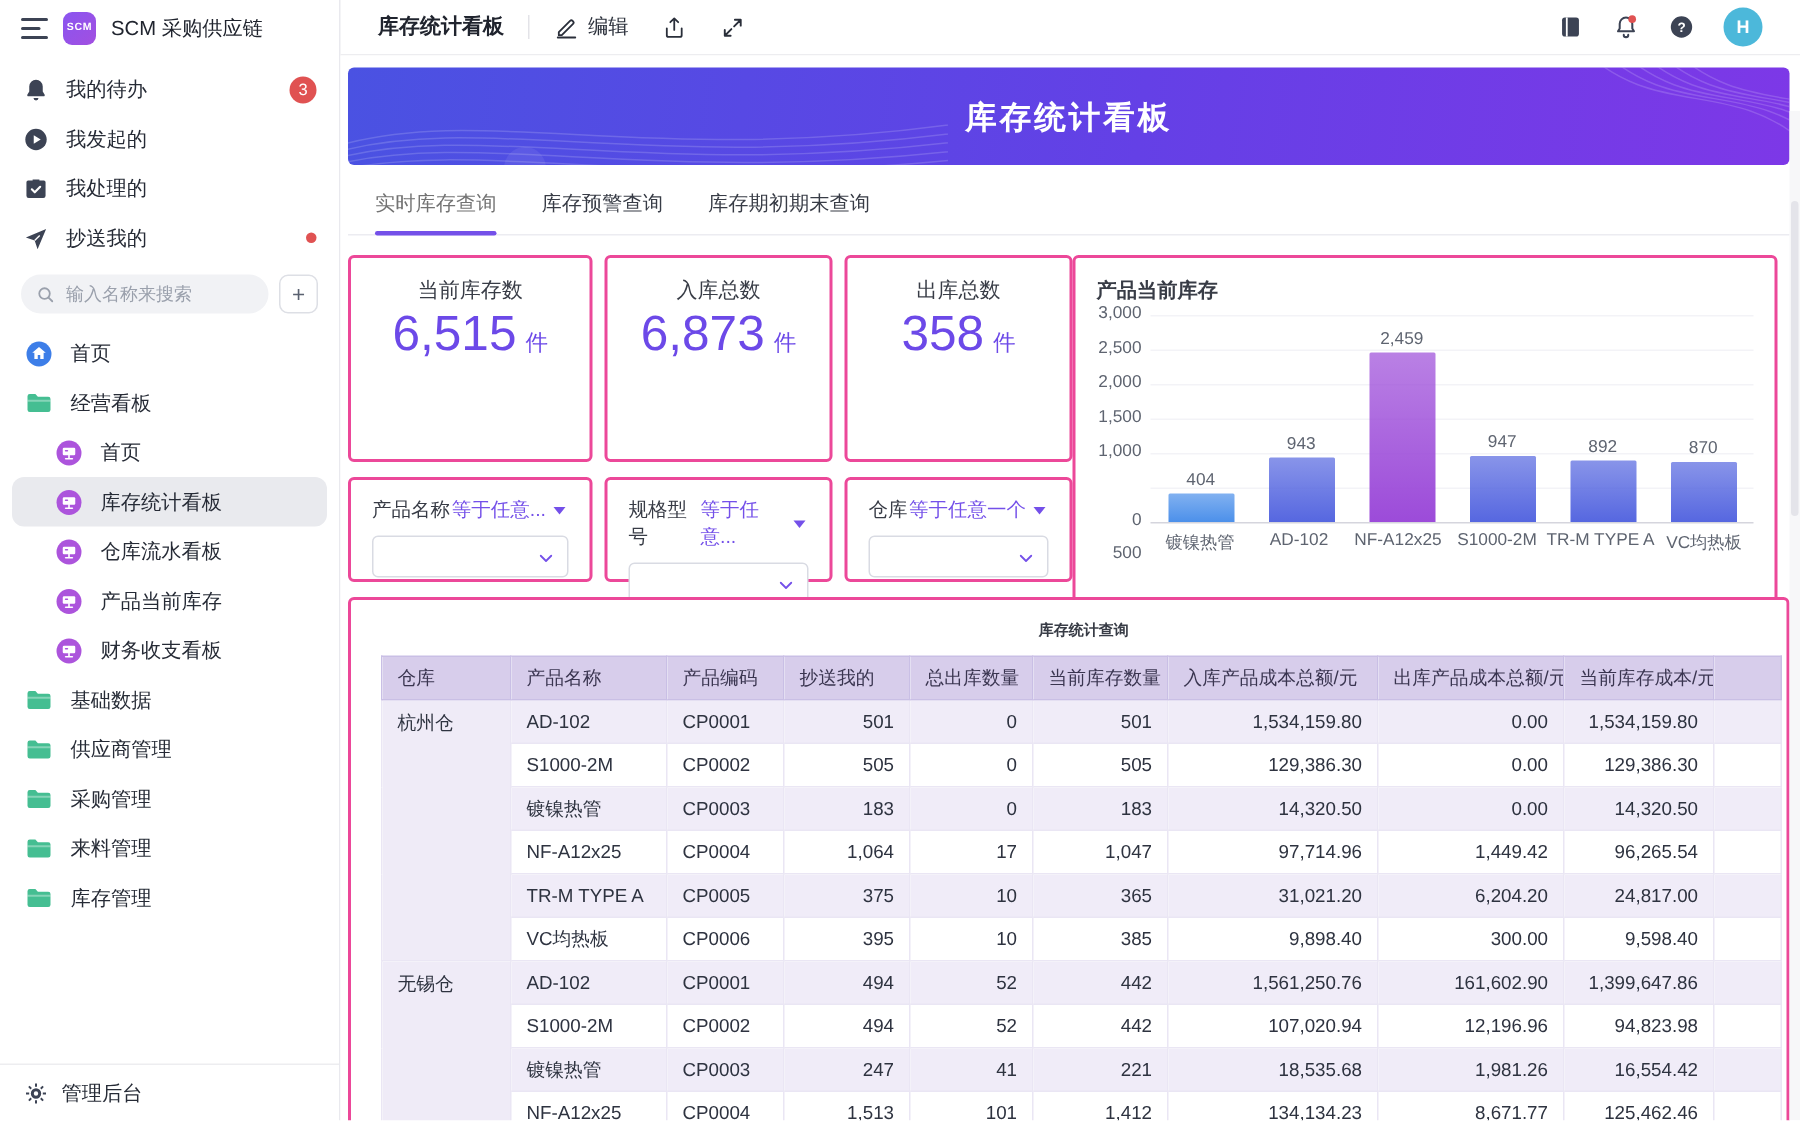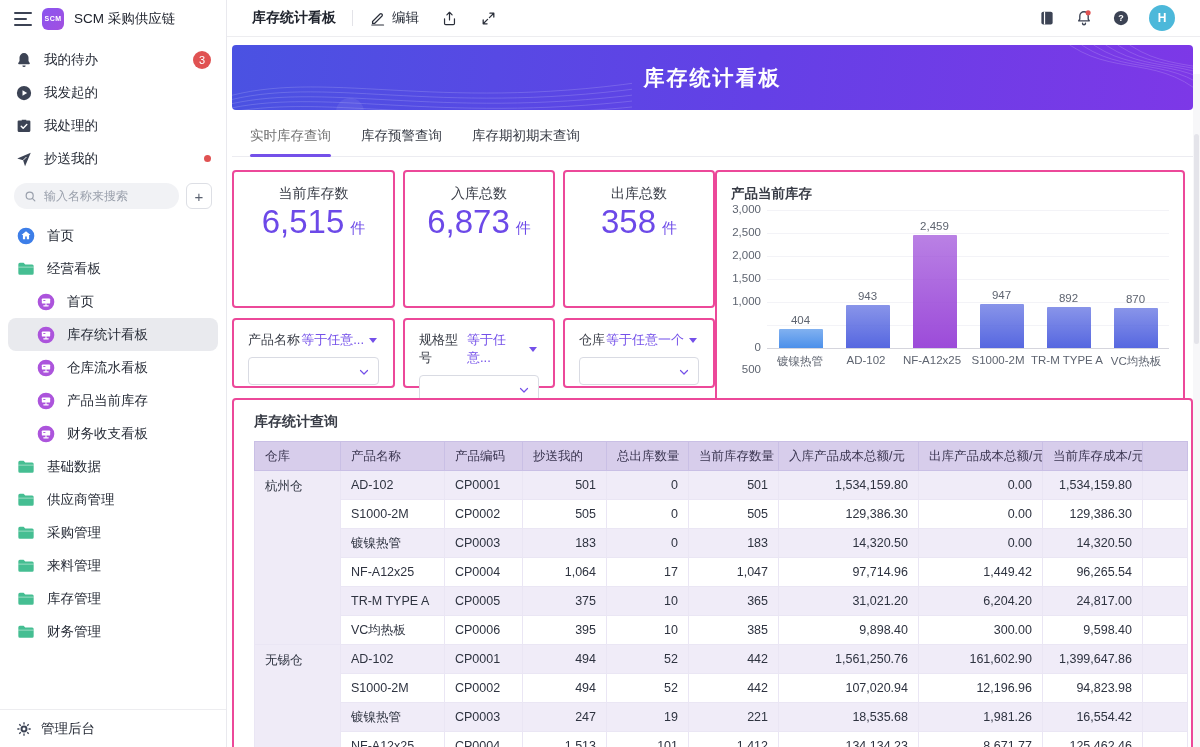--- a/index.html
+++ b/index.html
@@ -96,21 +96,21 @@
   .gridline { position:absolute; left:50px; right:14px; height:1px; background:#F3F3F7; }
   .axisline { position:absolute; left:50px; right:14px; height:1px; background:#D5D5DD; }
   .bars { position:absolute; left:50px; right:14px; top:38px; height:138px; display:flex; align-items:flex-end; }
   .slot { flex:1; display:flex; flex-direction:column; align-items:center; justify-content:flex-end; }
   .bar-val { font-size:11.5px; color:#5E6470; margin-bottom:3px; }
   .bar { width:44px; border-radius:1px 1px 0 0; cursor:pointer; }
   .cats { position:absolute; left:50px; right:14px; top:182px; display:flex; }
   .cat { flex:1; text-align:center; font-size:11.5px; color:#5E6470; white-space:nowrap; }
 
   .table-card { left:5px; top:361px; width:961px; height:360px; overflow:hidden; }
-  .table-title { padding:13px 0 0 20px; font-size:14px; font-weight:600; color:#383C46; }
+  .table-title { padding:13px 0 0 20px; font-size:10px; font-weight:600; color:#383C46;text-align:center; }
   table { border-collapse:collapse; margin:10px 0 0 20px; width:933px; table-layout:fixed; font-size:12.5px; }
   th { background:#D7CDEB; color:#3A3550; font-weight:500; text-align:left; height:29px; padding:0 10px;
     border:1px solid #C9BFE5; overflow:hidden; white-space:nowrap; }
   td { height:29px; padding:0 10px; border:1px solid #EAE6F4; color:#2E3340; background:#fff;
     overflow:hidden; white-space:nowrap; }
   tr.alt td { background:#F0ECF8; }
   td.num, th.num { text-align:right; }
   td.wh { background:#EFEBF7 !important; vertical-align:top; padding-top:7px; }
 
   .scroll-strip { position:absolute; right:0; top:37px; width:7px; height:673px; background:#F7F7F9; }
@@ -260,27 +260,20 @@
             <path fill="#fff" fill-opacity="0.35" d="M2.8 9h18.4v1.6H2.8z"></path>
           </svg>
           <span>来料管理</span>
         </div>
         <div class="menu-item lv1">
           <svg viewBox="0 0 24 24">
             <path fill="#45BE92" d="M2.8 6.2A1.8 1.8 0 0 1 4.6 4.4h4.5l2 2.2h8.3a1.8 1.8 0 0 1 1.8 1.8v8.6a1.8 1.8 0 0 1-1.8 1.8H4.6a1.8 1.8 0 0 1-1.8-1.8z"></path>
             <path fill="#fff" fill-opacity="0.35" d="M2.8 9h18.4v1.6H2.8z"></path>
           </svg>
           <span>库存管理</span>
-        </div>
-        <div class="menu-item lv1">
-          <svg viewBox="0 0 24 24">
-            <path fill="#45BE92" d="M2.8 6.2A1.8 1.8 0 0 1 4.6 4.4h4.5l2 2.2h8.3a1.8 1.8 0 0 1 1.8 1.8v8.6a1.8 1.8 0 0 1-1.8 1.8H4.6a1.8 1.8 0 0 1-1.8-1.8z"></path>
-            <path fill="#fff" fill-opacity="0.35" d="M2.8 9h18.4v1.6H2.8z"></path>
-          </svg>
-          <span>财务管理</span>
         </div>
       </div>
     <div class="side-foot">
       <svg viewBox="0 0 24 24">
           <path fill="#3C4354" d="M11 2h2v3.2h-2zM11 18.8h2V22h-2zM2 11h3.2v2H2zM18.8 11H22v2h-3.2zM4.2 5.6l1.4-1.4 2.3 2.3-1.4 1.4zM16.1 17.5l1.4-1.4 2.3 2.3-1.4 1.4zM5.6 19.8l-1.4-1.4 2.3-2.3 1.4 1.4zM17.5 7.9l-1.4-1.4 2.3-2.3 1.4 1.4z"></path>
           <path fill="#3C4354" d="M12 6.8A5.2 5.2 0 1 0 12 17.2 5.2 5.2 0 0 0 12 6.8zm0 3a2.2 2.2 0 1 1 0 4.4 2.2 2.2 0 0 1 0-4.4z"></path>
         </svg>
       <span>管理后台</span>
     </div>
   </div>
@@ -583,21 +576,21 @@
                   <td class="num">442</td>
                   <td class="num">107,020.94</td>
                   <td class="num">12,196.96</td>
                   <td class="num">94,823.98</td>
                   <td></td>
                 </tr>
                 <tr class="alt">
                   <td>镀镍热管</td>
                   <td>CP0003</td>
                   <td class="num">247</td>
-                  <td class="num">19</td>
+                  <td class="num">41</td>
                   <td class="num">221</td>
                   <td class="num">18,535.68</td>
                   <td class="num">1,981.26</td>
                   <td class="num">16,554.42</td>
                   <td></td>
                 </tr>
                 <tr>
                   <td>NF-A12x25</td>
                   <td>CP0004</td>
                   <td class="num">1,513</td>

